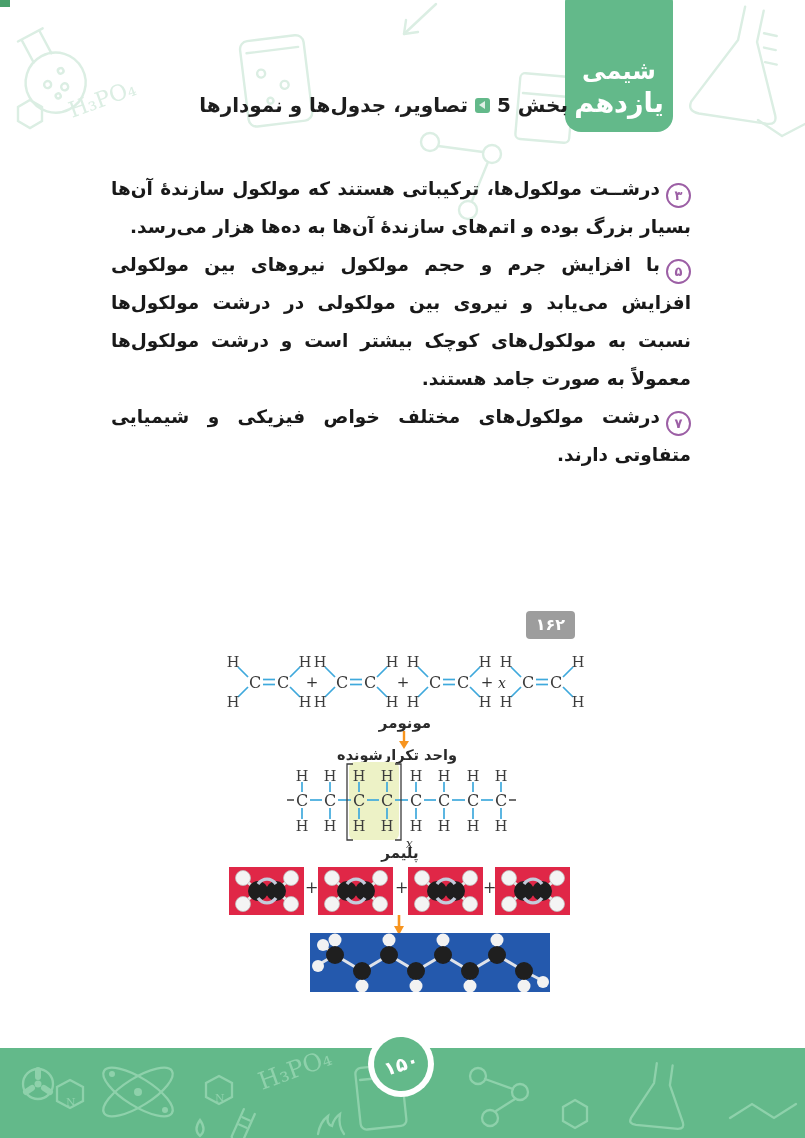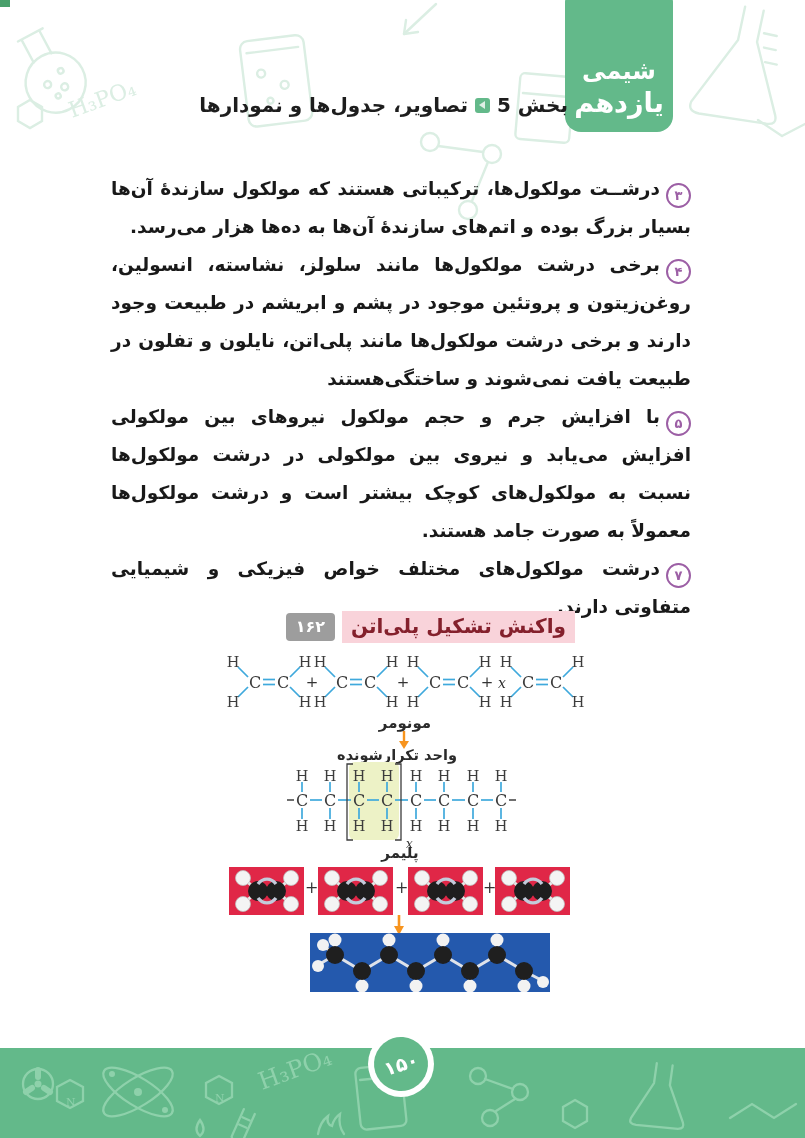--- a/index.html
+++ b/index.html
@@ -128,27 +128,25 @@
   <div class="header">
     <span>بخش 5</span>
     <span class="header-square">
         <span class="tri"></span>
       </span>
     <span>تصاویر، جدول‌ها و نمودارها</span>
   </div>
 
   <div class="notes">
     <p class="note"><span class="num-circle">۳</span><span>درشــت مولکول‌ها، ترکیباتی هستند که مولکول سازندهٔ آن‌ها بسیار بزرگ بوده و اتم‌های سازندهٔ آن‌ها به ده‌ها هزار می‌رسد.</span></p>
-    <p class="note"><span class="num-circle">۴</span><span>برخی درشت مولکول‌ها مانند سلولز، نشاسته، انسولین، روغن‌زیتون و پروتئین موجود در پشم و ابریشم در طبیعت وجود دارند و برخی درشت مولکول‌ها مانند پلی‌اتن، نایلون و تفلون در طبیعت یافت نمی‌شوند و ساختگی‌هستند</span></p>
     <p class="note"><span class="num-circle">۵</span><span>با افزایش جرم و حجم مولکول نیروهای بین مولکولی افزایش می‌یابد و نیروی بین مولکولی در درشت مولکول‌ها نسبت به مولکول‌های کوچک بیشتر است و درشت مولکول‌ها معمولاً به صورت جامد هستند.</span></p>
     <p class="note"><span class="num-circle">۷</span><span>درشت مولکول‌های مختلف خواص فیزیکی و شیمیایی متفاوتی دارند.</span></p>
   </div>
 
   <div class="topic">
-    <span class="topic-title">واکنش تشکیل پلی‌اتن</span>
     <span class="topic-badge">۱۶۲</span>
   </div>
 
   <svg class="fig-structure" width="430" height="215" viewBox="0 0 430 215">
     <defs>
 
       <g id="mono-unit">
         <g stroke="#3fa9dc" stroke-width="1.7">
           <line x1="-17" y1="17" x2="-7" y2="27"></line>
           <line x1="-17" y1="47" x2="-7" y2="37"></line>

